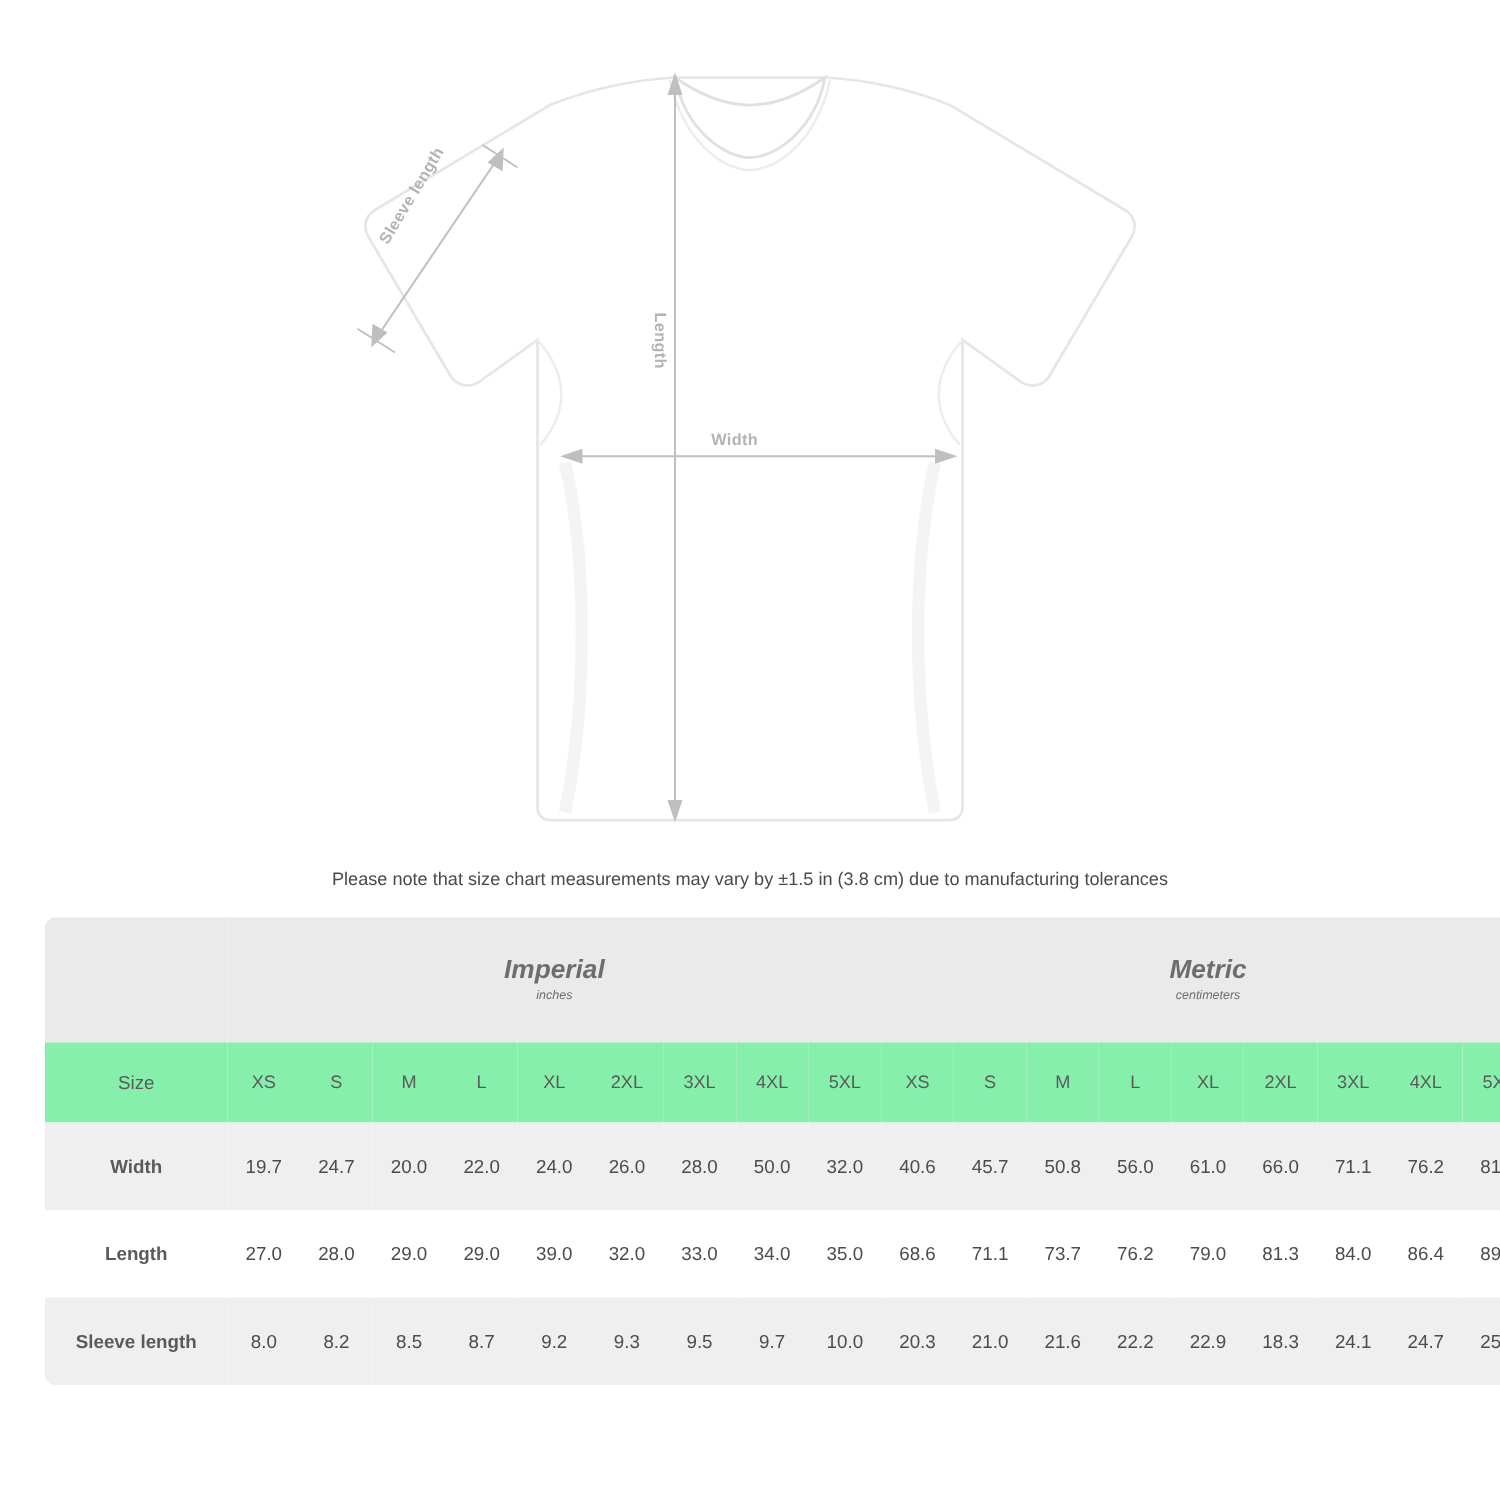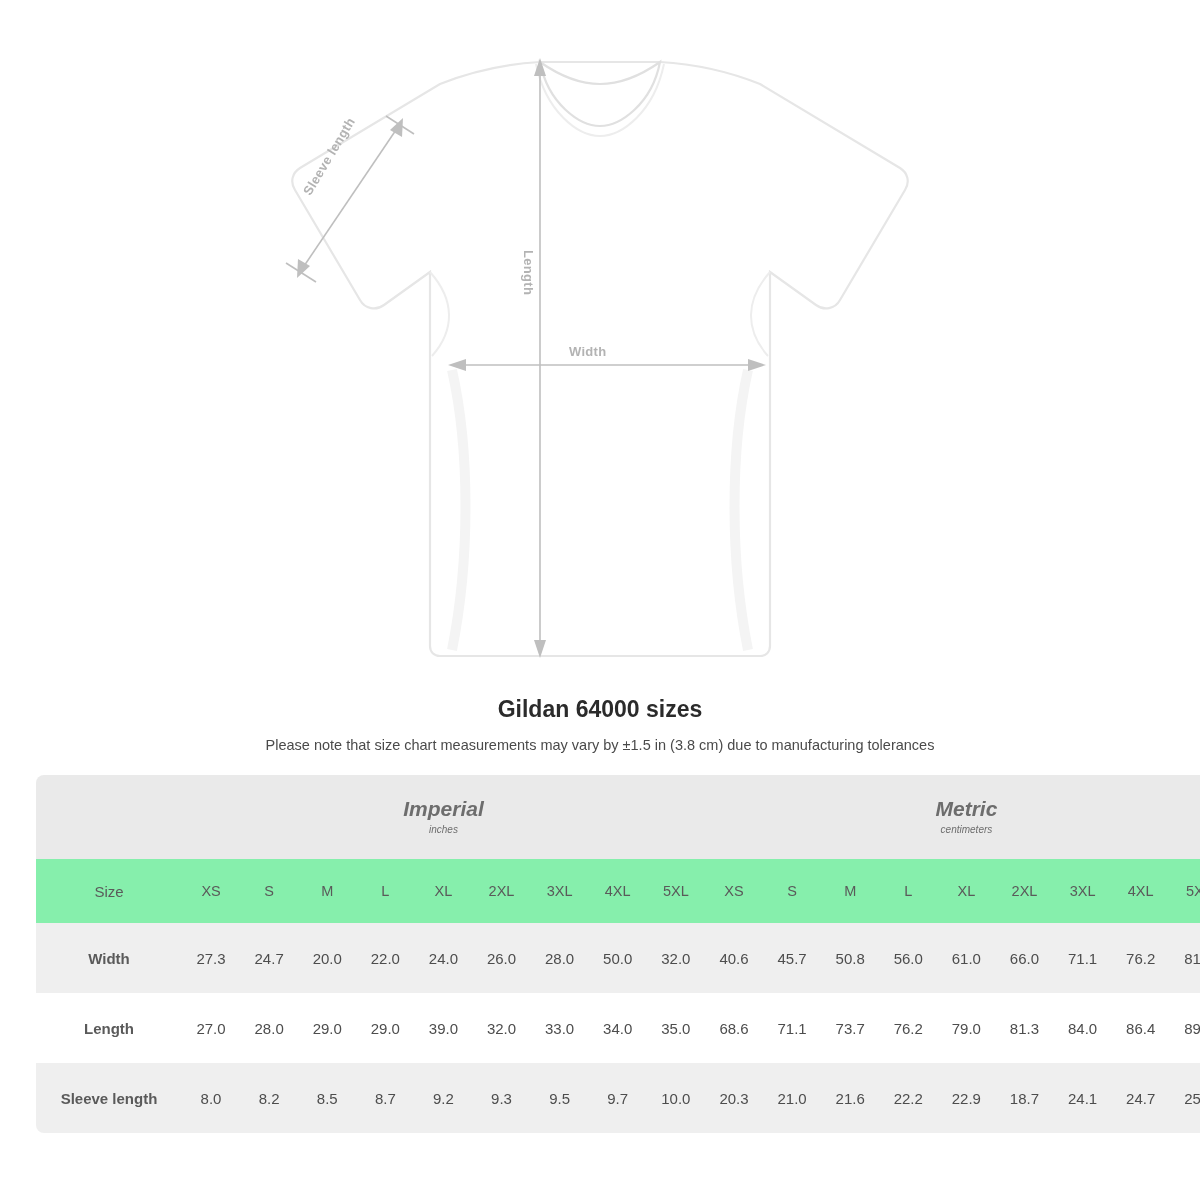--- a/index.html
+++ b/index.html
@@ -84,21 +84,21 @@
   }
   table.size-table td, table.size-table th {
     text-align: center;
     vertical-align: middle;
     font-weight: normal;
     border: none;
   }
   
   .unit-row td {
     background: #eaeaea;
-    height: 84px;
+    height: 100px;
     padding: 0;
   }
   .unit-row td:first-child { border-top-left-radius: 8px; }
   .unit-row td:last-child  { border-top-right-radius: 8px; }
   .unit-name {
     font-size: 21px;
     font-weight: bold;
     font-style: italic;
     color: #6d6d6d;
     line-height: 1.25;
@@ -206,21 +206,20 @@
         <polygon points="297,278 310,266 298,259"></polygon>
       </g>
     </svg>
 
     <div class="dim-label label-sleeve">Sleeve length</div>
     <div class="dim-label label-length">Length</div>
     <div class="dim-label label-width">Width</div>
   </div>
 
   <div class="title-block">
-    <h1 class="chart-title">Gildan 64000 sizes</h1>
     <p class="chart-note">Please note that size chart measurements may vary by ±1.5 in (3.8 cm) due to manufacturing tolerances</p>
   </div>
 
   <div class="table-wrap">
     <table class="size-table">
       <colgroup>
         <col class="c-head">
         <col class="c-cell">
           <col class="c-cell">
           <col class="c-cell">
@@ -270,21 +269,21 @@
           <td>L</td>
           <td>XL</td>
           <td>2XL</td>
           <td>3XL</td>
           <td>4XL</td>
           <td>5XL</td>
         </tr>
 
         <tr class="data-row shaded">
           <td class="rowhead">Width</td>
-          <td>27.3</td>
+          <td>19.7</td>
           <td>24.7</td>
           <td>20.0</td>
           <td>22.0</td>
           <td>24.0</td>
           <td>26.0</td>
           <td>28.0</td>
           <td>50.0</td>
           <td>32.0</td>
           <td>40.6</td>
           <td>45.7</td>
@@ -328,21 +327,21 @@
           <td>9.2</td>
           <td>9.3</td>
           <td>9.5</td>
           <td>9.7</td>
           <td>10.0</td>
           <td>20.3</td>
           <td>21.0</td>
           <td>21.6</td>
           <td>22.2</td>
           <td>22.9</td>
-          <td>18.7</td>
+          <td>18.3</td>
           <td>24.1</td>
           <td>24.7</td>
           <td>25.3</td>
         </tr>
       </tbody>
     </table>
   </div>
 
 </div>
 

